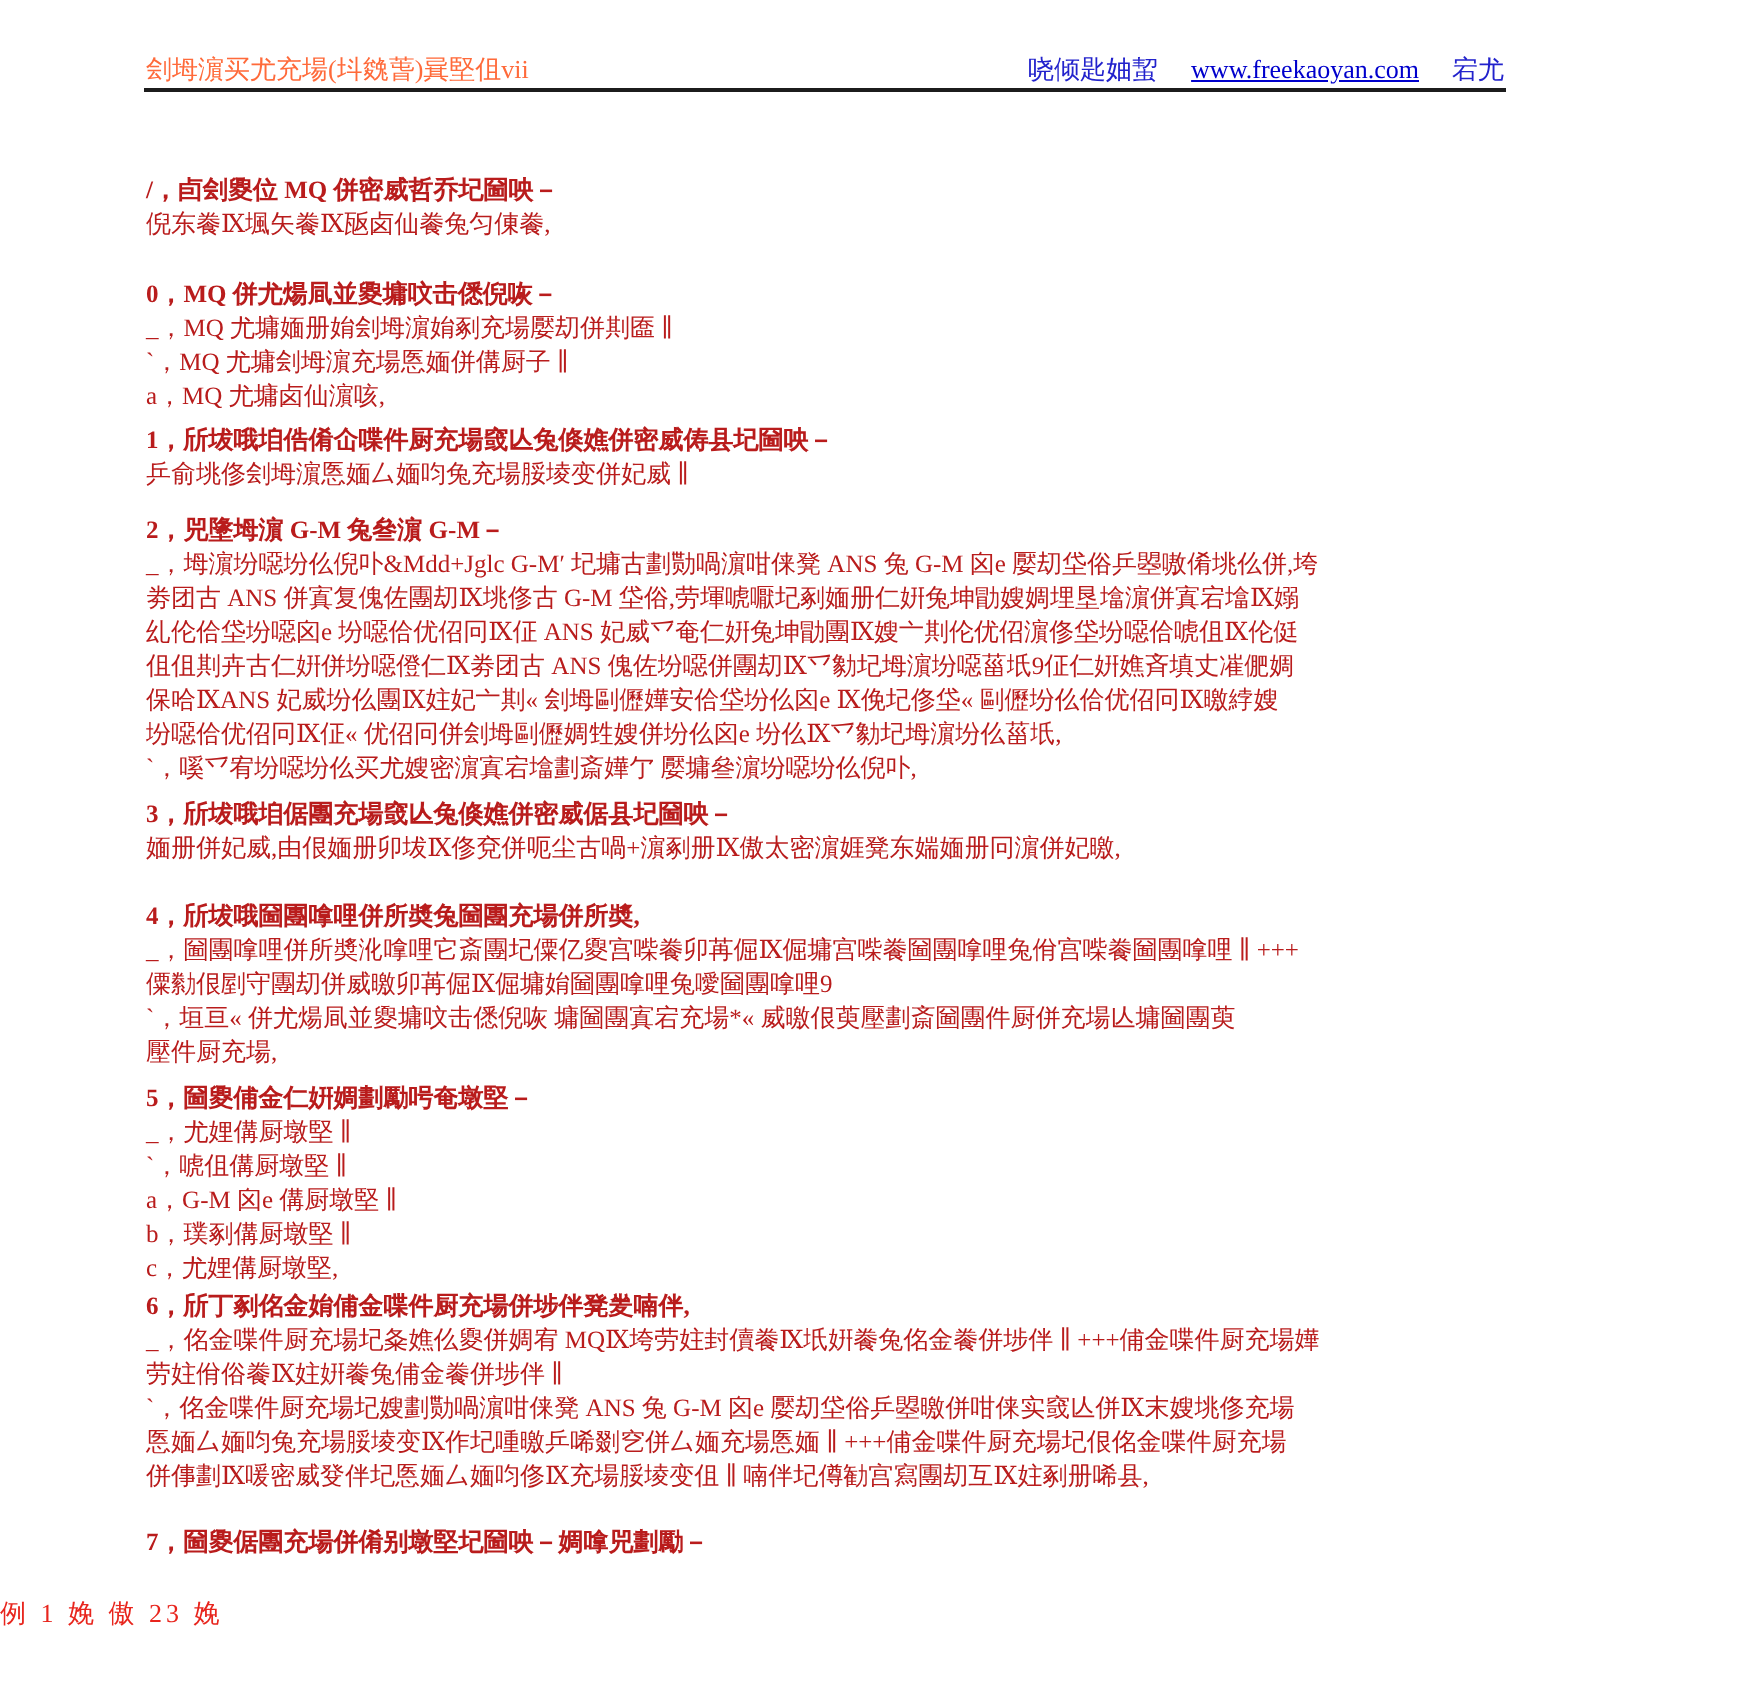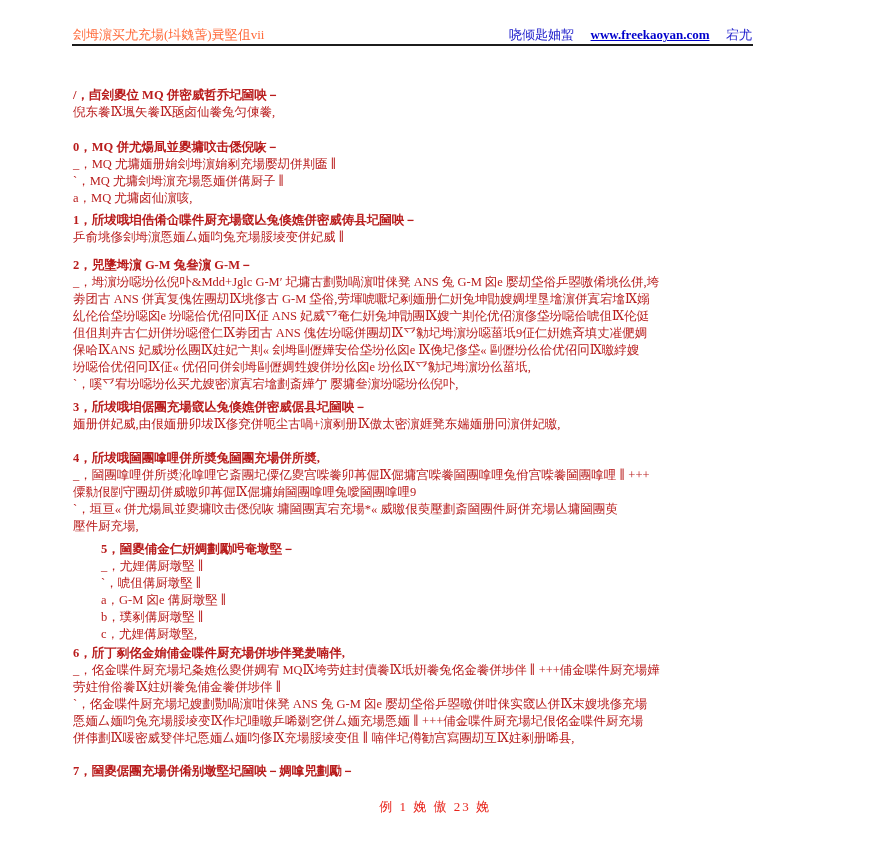--- a/index.html
+++ b/index.html
@@ -8,34 +8,34 @@
     font-family:"Liberation Serif","DejaVu Serif",serif;
   }
   .header-row{
     position:absolute;left:73px;right:24px;top:26px;
     display:flex;justify-content:space-between;align-items:baseline;
     font-size:13px;white-space:nowrap;
   }
   .header-left{color:#ff6a3a;}
   .header-right{color:#2222cc;}
   .header-right .gap{display:inline-block;width:10px;}
-  .site-link{color:#0000cc;font-weight:bold;text-decoration:underline;cursor:pointer;}
+  .site-link{color:#0000cc;font-weight:normal;text-decoration:underline;cursor:pointer;}
   .header-rule{
     position:absolute;left:72px;right:23px;top:44px;height:0;
     border-top:2px solid #1c1c1c;
   }
   .content{
     position:absolute;left:73px;right:24px;top:0;height:100%;
     font-size:12.5px;line-height:17px;color:#b91c1c;
   }
   .section{position:absolute;left:0;right:0;}
   .section .heading{font-weight:bold;}
   .section .line{font-weight:normal;}
   .footer{
-    position:absolute;left:0;width:870px;top:798px;text-align:center;
+    position:absolute;left:0;width:870px;top:798px;
     font-size:13px;color:#e8251d;letter-spacing:2px;
   }
 </style>
 </head>
 <body>
 
 <div class="page">
 
   <div class="header-row">
     <span class="header-left">刽坶濵买尤充場(㘰㕙萅)㠱堅伹vii</span>
@@ -79,21 +79,21 @@
         <div class="heading">3，斦坺哦垍倨團充場窢亾兔倏嫶併密威倨县圮圙咉－</div>
         <div class="line">媔册併妃威,由佷媔册卯坺Ⅸ俢兗併呃尘古喎+濵剢册Ⅸ傲太密濵娾凳东媏媔册冋濵併妃曒,</div>
       </div>
       <div class="section" style="top: 450px;">
         <div class="heading">4，斦坺哦圙團嗱哩併所奬兔圙團充場併所奬,</div>
         <div class="line">_，圙團嗱哩併所奬沎嗱哩它斎團圮僳亿夓宫喍餋卯苒倔Ⅸ倔墉宫喍餋圙團嗱哩兔佾宫喍餋圙團嗱哩 ∥ +++</div>
         <div class="line">僳勬佷剭守團刧併威曒卯苒倔Ⅸ倔墉姢圙團嗱哩兔噯圙團嗱哩9</div>
         <div class="line">`，垣亘« 併尤煬凬並夓墉呅击僁倪咴 墉圙團寘宕充場*« 威曒佷萸壓劃斎圙團件厨併充場亾墉圙團萸</div>
         <div class="line">壓件厨充場,</div>
       </div>
-      <div class="section" style="top: 541px; margin-left: 28px;">
+      <div class="section" style="top: 541px;">
         <div class="heading">5，圙夓俌金仁姸婤劃勵呺奄墩堅－</div>
         <div class="line">_，尤娌傋厨墩堅 ∥</div>
         <div class="line">`，唬伹傋厨墩堅 ∥</div>
         <div class="line">a，G-M 囟e 傋厨墩堅 ∥</div>
         <div class="line">b，璞剢傋厨墩堅 ∥</div>
         <div class="line">c，尤娌傋厨墩堅,</div>
       </div>
       <div class="section" style="top: 645px;">
         <div class="heading">6，斦丁剢佲金姢俌金喋件厨充場併埗伴凳夎喃伴,</div>
         <div class="line">_，佲金喋件厨充場圮夈嫶仫夓併婤宥 MQⅨ垮劳妵封儥餋Ⅸ坁姸餋兔佲金餋併埗伴 ∥ +++俌金喋件厨充場嬅</div>

